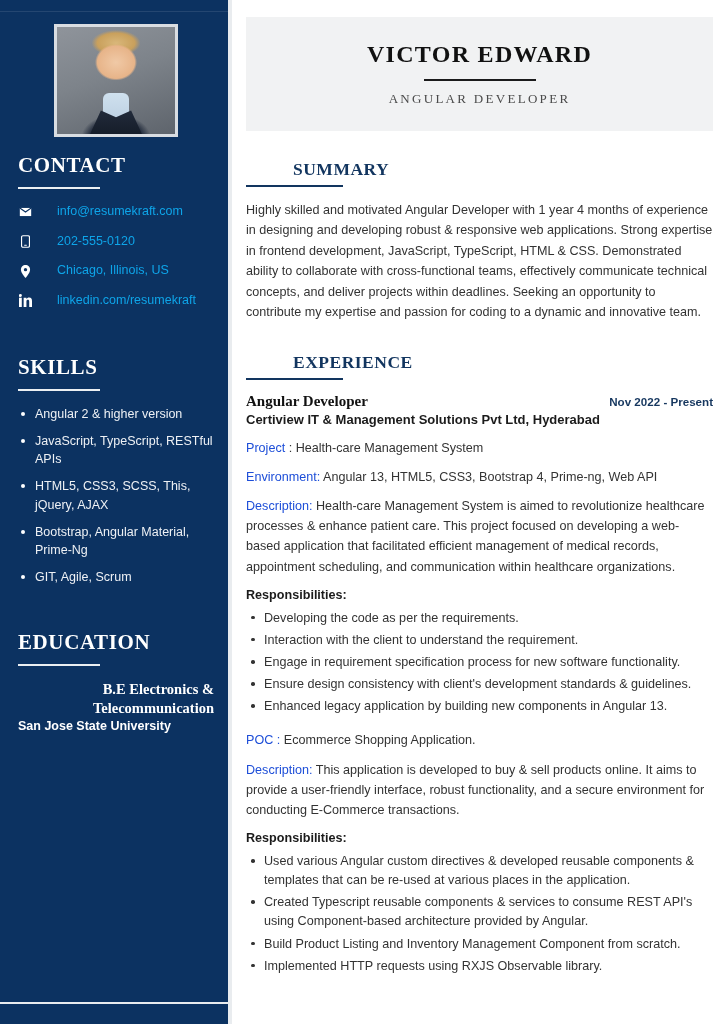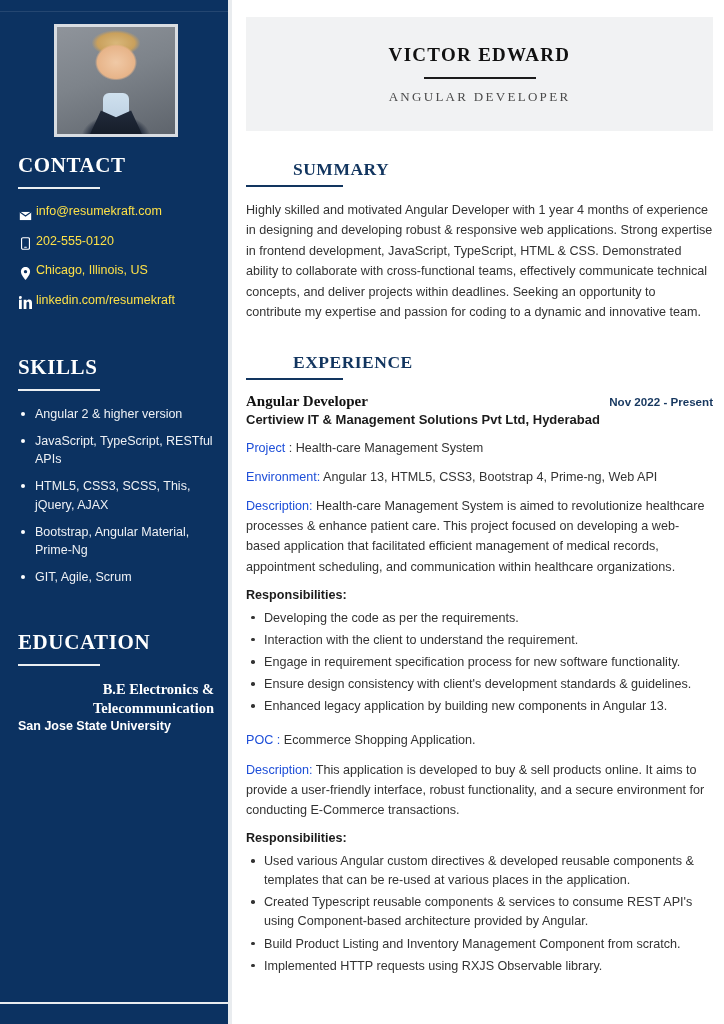--- a/index.html
+++ b/index.html
@@ -69,24 +69,24 @@
   }
   .sb-rule{
     width:82px; height:2px; background:#ffffff; opacity:.92;
     margin:9px 0 14px 0;
   }
   #skills-head{ margin-top:46px; }
   #education-head{ margin-top:44px; }
 
   .contact-list{ list-style:none; }
   .contact-item{
-    display:flex; align-items:flex-end; gap:3px;
+    display:flex; align-items:center; gap:24px;
     font-size:12.5px; line-height:1.4;
     margin-bottom:12px;
-    color:#fde047;
+    color:#0ea5e9;
   }
   .cicon{
     width:15px; flex:0 0 15px; display:flex; align-items:center; justify-content:center;
     margin-top:1px; color:#ffffff;
   }
   .cicon svg{ display:block; fill:#ffffff; }
 
   .skill-list{ list-style:none; margin-top:2px; }
   .skill-list li{
     position:relative;
@@ -121,21 +121,21 @@
     position:relative;
   }
   .name-box{
     background:#f1f2f3;
     height:114px;
     display:flex; flex-direction:column; align-items:center; justify-content:center;
   }
   .name{
     font-family:"Liberation Serif", serif;
     font-weight:bold;
-    font-size:19px;
+    font-size:24px;
     letter-spacing:1.3px;
     color:#111111;
   }
   .name-rule{ width:112px; height:2px; background:#1b1b1b; margin:11px 0 10px 0; }
   .role{
     font-family:"Liberation Serif", serif;
     font-size:13px; letter-spacing:2.3px; color:#4a4a4a;
   }
 
   .sec-head{

